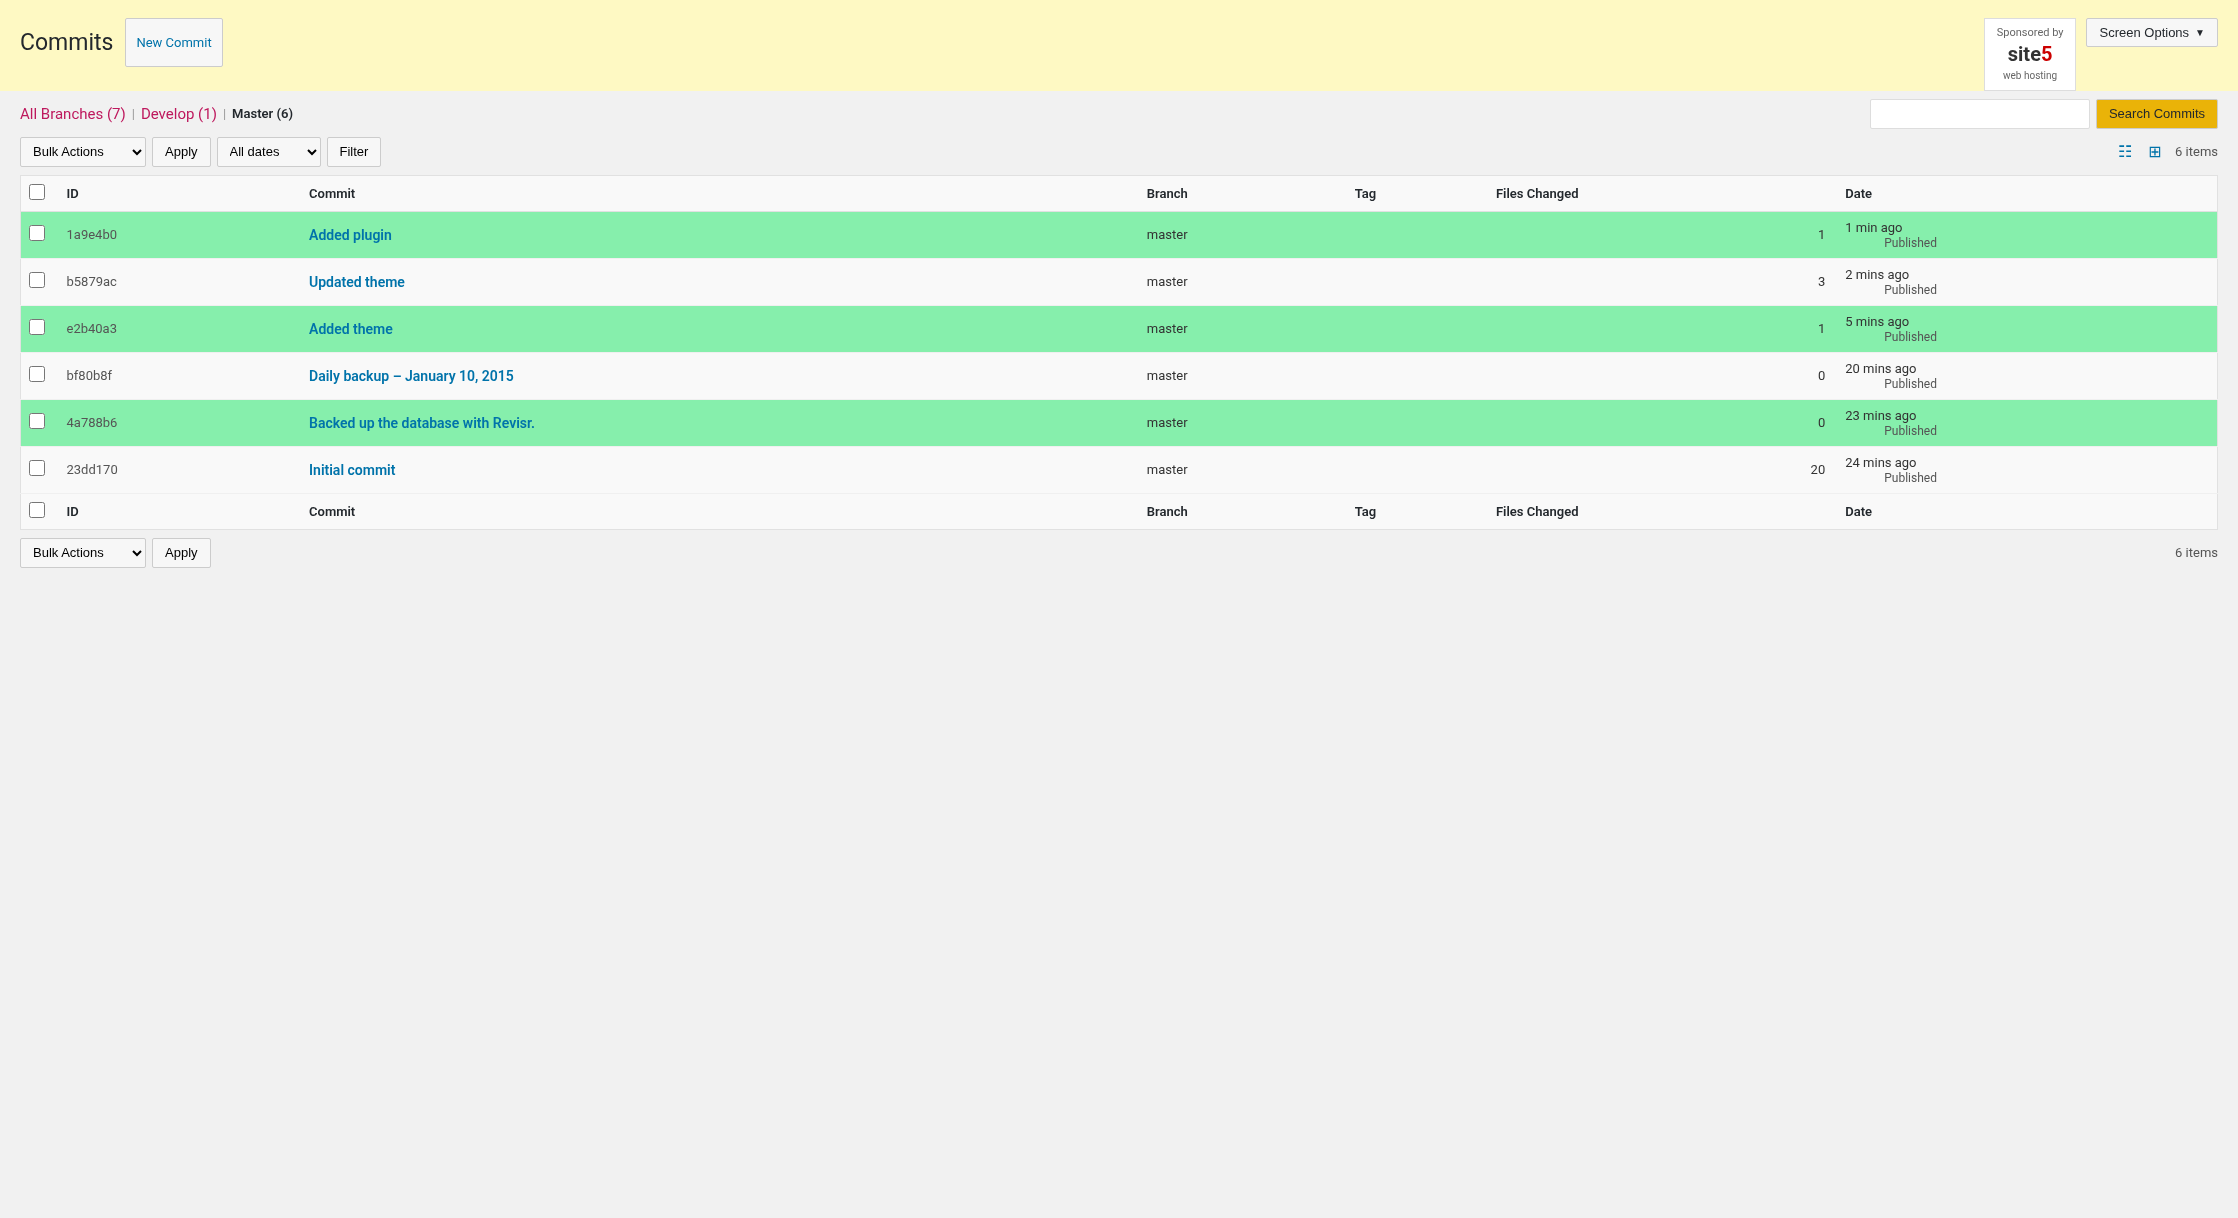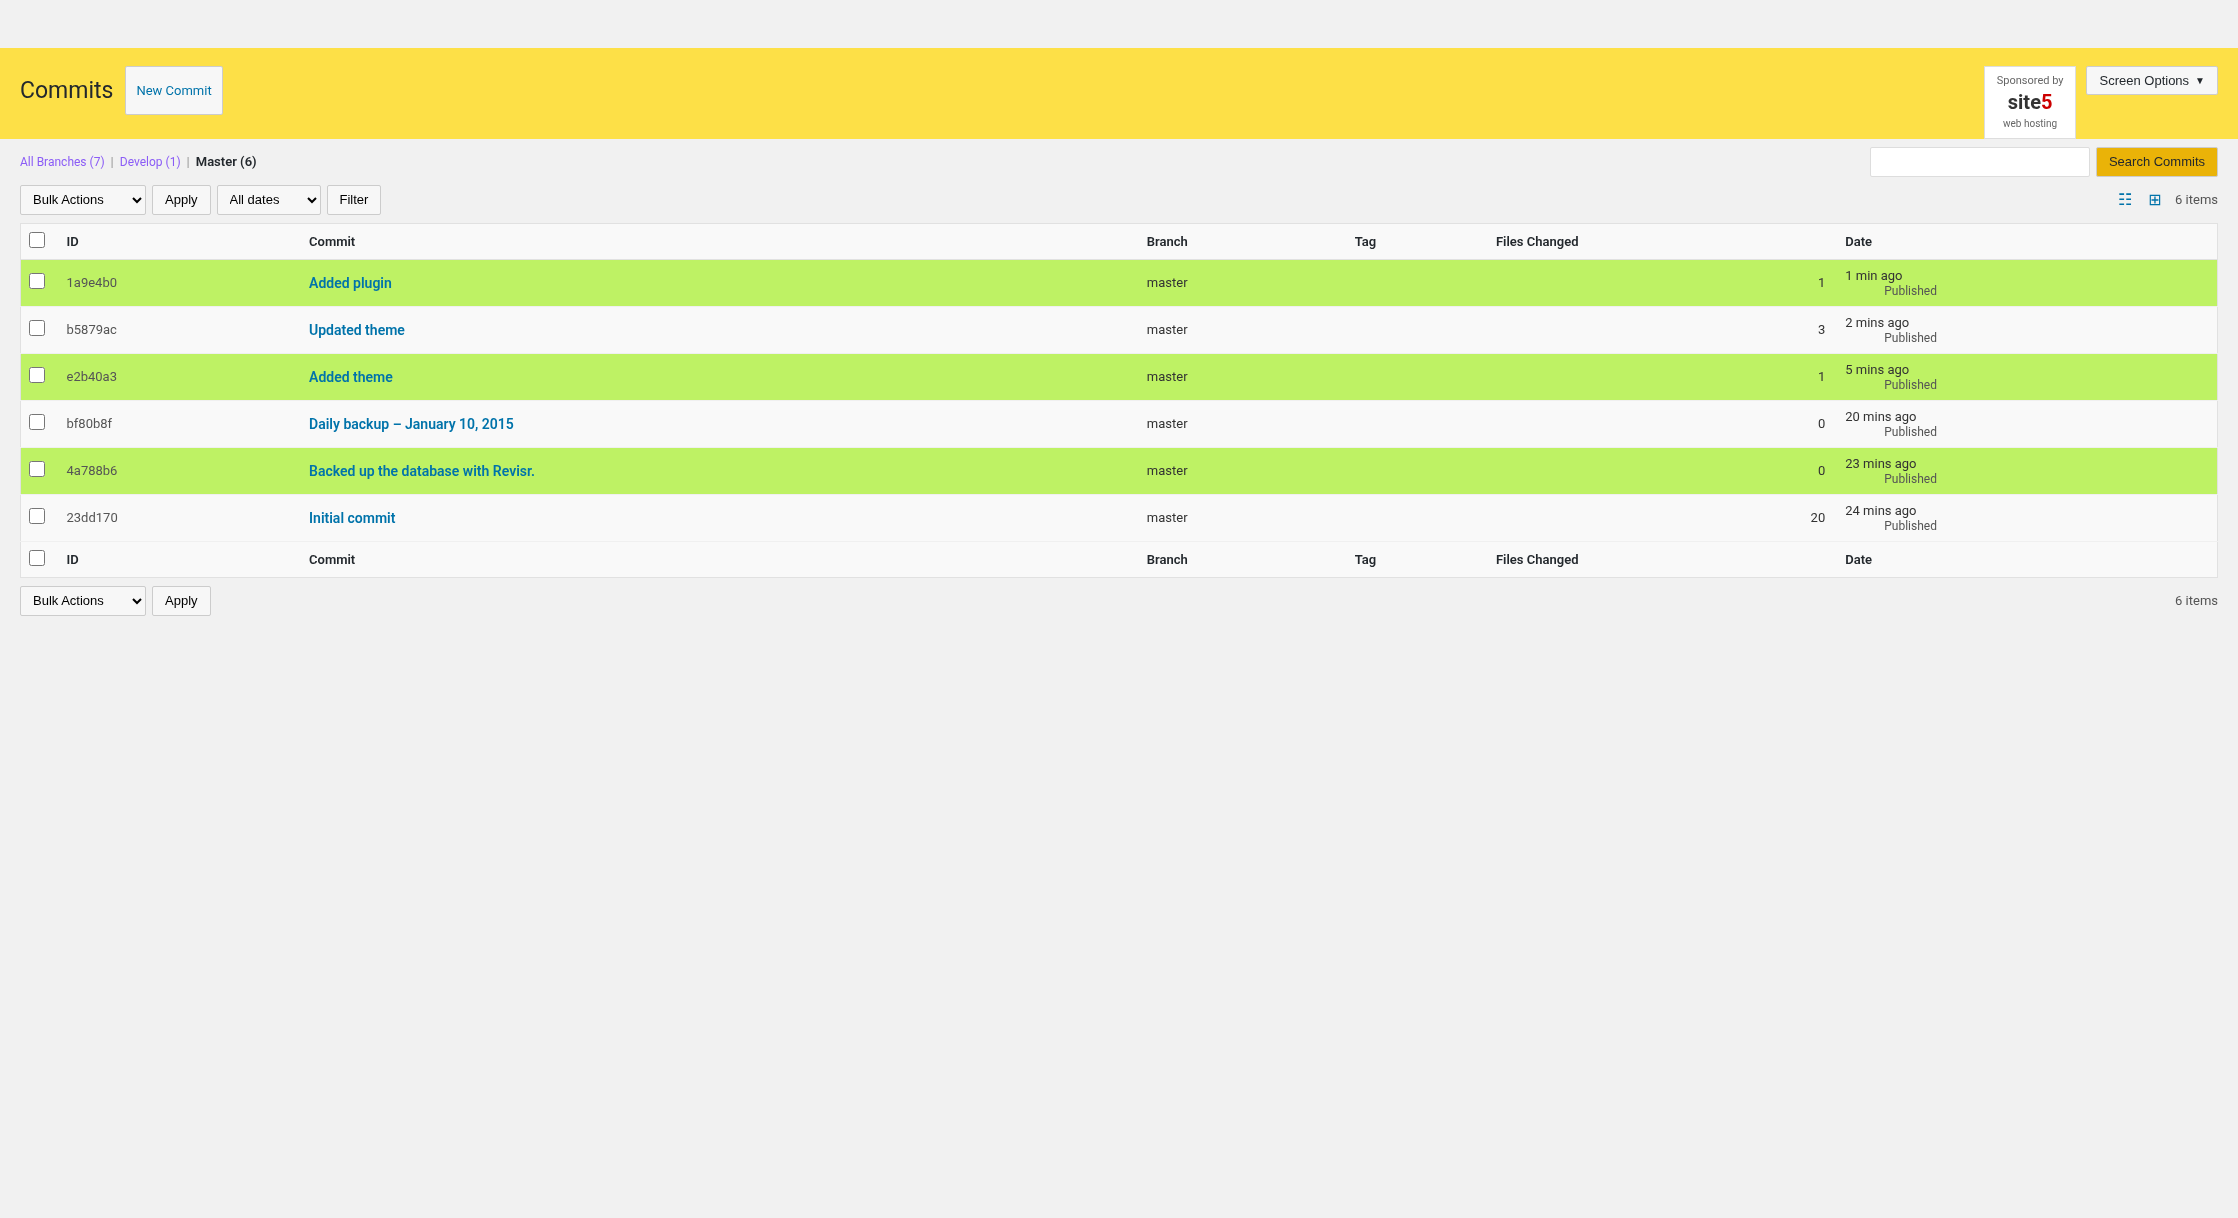--- a/index.html
+++ b/index.html
@@ -9,26 +9,25 @@
       background: #f1f1f1;
       color: #23282d;
     }
     .wrap {
       background: #f1f1f1;
       min-height: 100vh;
       padding: 0;
     }
     
     .page-header {
-      background: #fde047;
+      background: #fef9c3;
       padding: 18px 20px 0 20px;
       display: flex;
       align-items: flex-start;
       justify-content: space-between;
-      margin-top: 48px;
     }
     .page-title-area {
       display: flex;
       align-items: center;
       gap: 12px;
     }
     .page-title {
       font-size: 23px;
       font-weight: 400;
       color: #23282d;
@@ -87,23 +86,23 @@
       gap: 4px;
     }
     
     .subsubsub {
       padding: 8px 20px 0 20px;
       display: flex;
       align-items: center;
       gap: 0;
     }
     .subsubsub a {
-      color: #8b5cf6;
+      color: #be185d;
       text-decoration: none;
-      font-size: 12px;
+      font-size: 15px;
     }
     .subsubsub .current { font-weight: 600; color: #23282d; }
     .subsubsub .sep {
       margin: 0 6px;
       color: #999;
     }
     
     .search-area {
       padding: 8px 20px 0 20px;
       display: flex;
@@ -200,21 +199,21 @@
       color: #555;
     }
     
     .main-content {
       padding: 0 20px;
     }
     
     .wp-list-table {
       width: 100%;
       border-collapse: collapse;
-      background: #bef264;
+      background: #86efac;
       border: 1px solid #e1e1e1;
     }
     .wp-list-table th {
       padding: 8px 10px;
       font-size: 13px;
       font-weight: 600;
       color: #23282d;
       border-bottom: 1px solid #e1e1e1;
       text-align: left;
       background: #f9f9f9;

